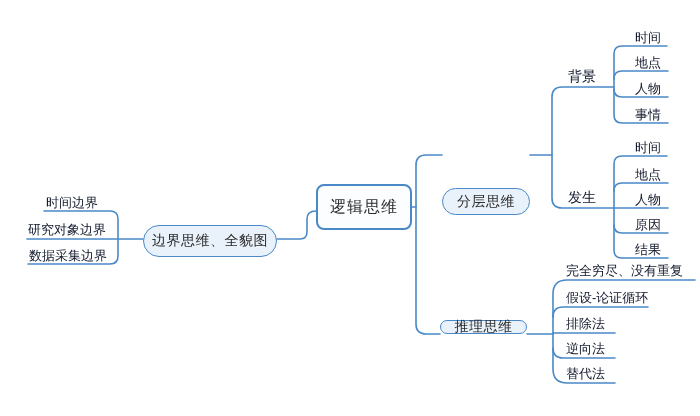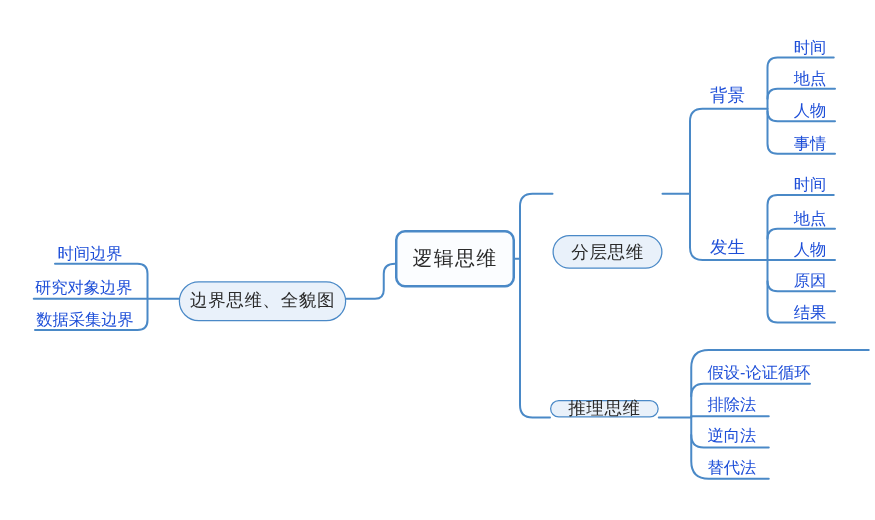--- a/index.html
+++ b/index.html
@@ -12,21 +12,21 @@
     position:absolute;display:flex;align-items:center;justify-content:center;
     box-sizing:border-box;border:1.5px solid #4a89c7;background:#e9f1fa;
     color:#2b2b2b;white-space:nowrap;
   }
   .root{
     border-width:2px;border-radius:8px;background:#fbfdff;
     font-size:16px;letter-spacing:1px;
   }
   .stadium{border-radius:16px;font-size:14px;letter-spacing:0.5px;}
   .lbl{
-    position:absolute;white-space:nowrap;line-height:15px;font-size:13px;color:#1d4ed8;
+    position:absolute;white-space:nowrap;line-height:15px;font-size:13px;color:#0f172a;
   }
   .mid{font-size:14px;}
 </style>
 </head>
 <body>
 
 <div id="canvas">
 
   <svg id="wires" viewBox="0 0 700 416" xmlns="http://www.w3.org/2000/svg" fill="none" stroke="#4a89c7" stroke-width="1.6" stroke-linecap="round">
 
@@ -77,18 +77,19 @@
   <div class="lbl mid" style="left:568px;top:190px;">发生</div>
   <div class="lbl" style="left:635px;top:140px;">时间</div>
   <div class="lbl" style="left:635px;top:167px;">地点</div>
   <div class="lbl" style="left:635px;top:192px;">人物</div>
   <div class="lbl" style="left:635px;top:217px;">原因</div>
   <div class="lbl" style="left:635px;top:242px;">结果</div>
 
   <div class="topic-box stadium" style="left:440px;top:320px;width:87px;height:14px;">
     <span>推理思维</span>
   </div>
+  <div class="lbl" style="left:566px;top:263px;">完全穷尽、没有重复</div>
   <div class="lbl" style="left:566px;top:290px;">假设-论证循环</div>
   <div class="lbl" style="left:566px;top:316px;">排除法</div>
   <div class="lbl" style="left:566px;top:341px;">逆向法</div>
   <div class="lbl" style="left:566px;top:366px;">替代法</div>
 
 </div>
 
 </body></html>

